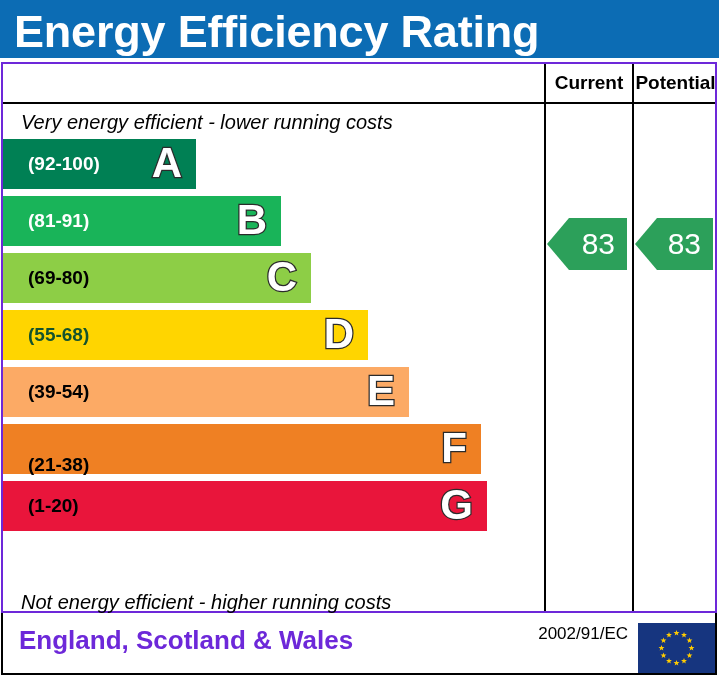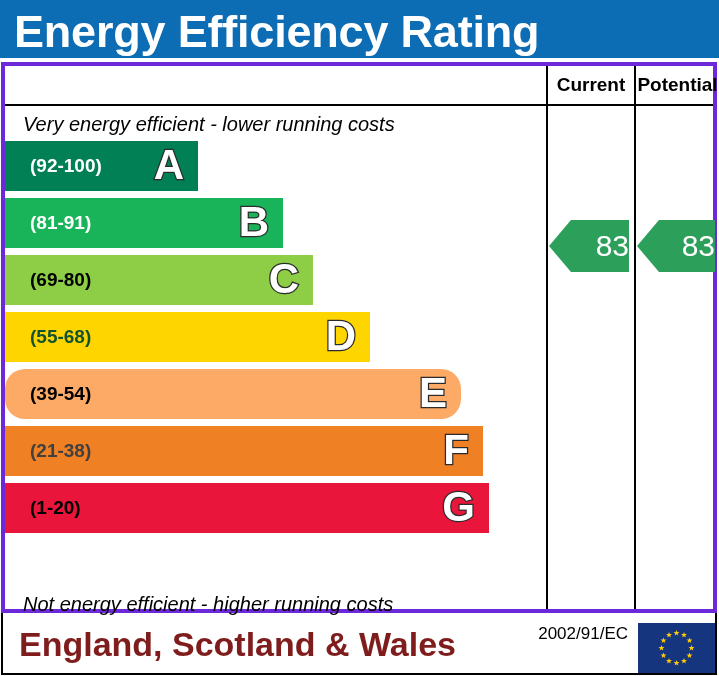--- a/index.html
+++ b/index.html
@@ -39,21 +39,21 @@
     white-space: nowrap;
   }
 
   
   .frame {
     position: absolute;
     left: 1px;
     top: 62px;
     width: 716px;
     height: 551px;
-    border: 4px solid #6d28d9;
+    border: 2px solid #6d28d9;
     box-sizing: border-box;
   }
   
   .vdiv {
     position: absolute;
     top: 0;
     width: 0;
     height: 100%;
     border-left: 2px solid #000000;
   }
@@ -131,20 +131,21 @@
     text-shadow: 0 0 0 #2b2b2b;
   }
 
   
   .rating {
     position: absolute;
     height: 52px;
     display: flex;
     align-items: center;
     justify-content: flex-end;
+    padding-right: 12px;
     box-sizing: border-box;
     clip-path: polygon(22px 0, 100% 0, 100% 100%, 22px 100%, 0 50%);
     color: #ffffff;
     font-size: 30px;
     font-weight: normal;
   }
   .rating.current { left: 544px; top: 154px; width: 80px; }
   .rating.potential { left: 632px; top: 154px; width: 78px; }
 
   
@@ -155,23 +156,23 @@
     width: 716px;
     height: 62px;
     border: 2px solid #000000;
     border-top: none;
     box-sizing: border-box;
   }
   .footer-region {
     position: absolute;
     left: 16px;
     top: 12px;
-    font-size: 34px;
-    font-weight: bold;
-    color: #7f1d1d;
+    font-size: 26px;
+    font-weight: bold;
+    color: #6d28d9;
     white-space: nowrap;
   }
   .footer-directive {
     position: absolute;
     left: 520px;
     top: 10px;
     width: 105px;
     font-size: 17px;
     color: #000000;
     text-align: right;
@@ -219,26 +220,26 @@
           <span class="band-letter">B</span>
         </div>
         <div class="band" style="top: 189px; width: 308px; background: rgb(141, 206, 70);">
           <span class="band-range" style="color: rgb(0, 0, 0);">(69-80)</span>
           <span class="band-letter">C</span>
         </div>
         <div class="band" style="top: 246px; width: 365px; background: rgb(255, 213, 0);">
           <span class="band-range" style="color: #14532d;">(55-68)</span>
           <span class="band-letter">D</span>
         </div>
-        <div class="band" style="top: 303px; width: 456px; background: rgb(252, 170, 101); border-radius: 20px;">
+        <div class="band" style="top: 303px; width: 406px; background: rgb(252, 170, 101);">
           <span class="band-range" style="color: rgb(0, 0, 0);">(39-54)</span>
           <span class="band-letter">E</span>
         </div>
         <div class="band" style="top: 360px; width: 478px; background: rgb(239, 128, 35);">
-          <span class="band-range" style="color: #404040;">(21-38)</span>
+          <span class="band-range" style="color: #000000; margin-top: 16px;">(21-38)</span>
           <span class="band-letter">F</span>
         </div>
         <div class="band" style="top: 417px; width: 484px; background: rgb(233, 21, 59);">
           <span class="band-range" style="color: rgb(0, 0, 0);">(1-20)</span>
           <span class="band-letter">G</span>
         </div>
       </div>
 
     <div class="rating current" style="background: rgb(44, 160, 90);">
       <span>83</span>

